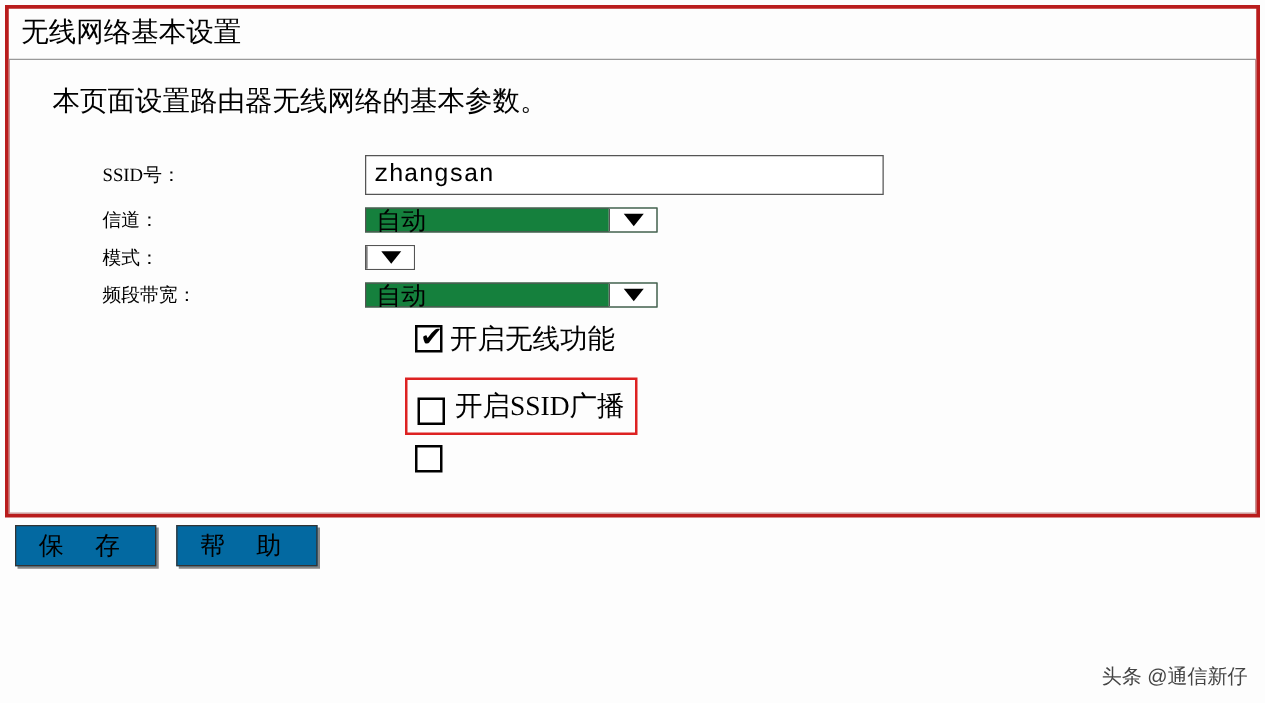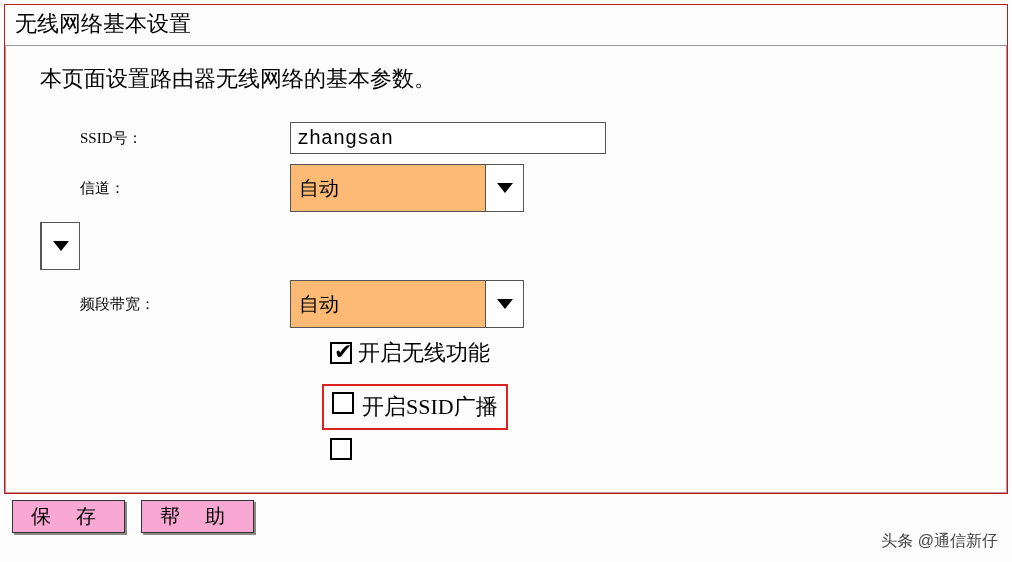--- a/index.html
+++ b/index.html
@@ -7,21 +7,21 @@
     margin: 0;
     padding: 4px;
     font-family: "SimSun", "宋体", serif;
     font-size: 20px;
     color: #000;
     background: #fdfdfd;
     width: 1012px;
     height: 562px;
   }
   .panel {
-    border: 1px solid #b91c1c;
+    border: 3px solid #b91c1c;
     background: #fdfdfd;
   }
   .panel-title {
     padding: 4px 10px 6px 10px;
     border-bottom: 1px solid #999;
     font-size: 22px;
   }
   .panel-body {
     padding: 18px 50px 22px 34px;
     border: 1px solid #c89090;
@@ -36,33 +36,33 @@
     display: flex;
     align-items: center;
     margin-bottom: 10px;
   }
   .form-label {
     width: 250px;
     font-size: 15px;
     padding-left: 40px;
   }
   .text-input {
-    width: 316px;
+    width: 415px;
     height: 32px;
     border: 1px solid #555;
     font-family: "Courier New", monospace;
     font-size: 20px;
     padding: 2px 6px;
     background: #fff;
   }
   .select-wrap {
     display: inline-flex;
     border: 1px solid #555;
-    height: 48px;
-    background: #fdba74;
+    height: 20px;
+    background: #15803d;
   }
   .select-text {
     width: 194px;
     padding: 3px 8px;
     font-size: 20px;
     display: flex;
     align-items: center;
   }
   .select-text.mono { font-family: "Courier New", monospace; }
   .select-arrow {
@@ -98,36 +98,36 @@
   }
   .check-mark {
     position: absolute;
     left: 2px; top: -3px;
     font-size: 22px;
     line-height: 22px;
   }
   .highlight-box {
     border: 2px solid #d22;
     display: inline-flex;
-    align-items: flex-start;
+    align-items: flex-end;
     padding: 6px 8px;
     margin-left: 282px;
     margin-top: 6px;
     margin-bottom: 8px;
     font-size: 22px;
   }
   .highlight-box .check-box { margin-right: 8px; }
   .button-bar {
     padding: 6px 8px;
     display: flex;
     gap: 16px;
   }
   .btn {
     border: 1px solid #333;
-    background: #f9a8d4;
+    background: #0369a1;
     box-shadow: 2px 2px 0 #888;
     padding: 2px 18px;
     font-size: 20px;
     font-family: inherit;
     letter-spacing: 10px;
     cursor: pointer;
   }
   .watermark {
     position: absolute;
     right: 14px;
@@ -154,20 +154,21 @@
       <div class="form-label">信道：</div>
       <div class="select-wrap">
         <div class="select-text">自动</div>
         <div class="select-arrow">
             <div class="chev"></div>
           </div>
       </div>
     </div>
 
     <div class="form-row">
+      <div class="form-label">模式：</div>
       <div class="select-wrap">
         <div class="select-arrow">
             <div class="chev"></div>
           </div>
       </div>
     </div>
 
     <div class="form-row">
       <div class="form-label">频段带宽：</div>
       <div class="select-wrap">

